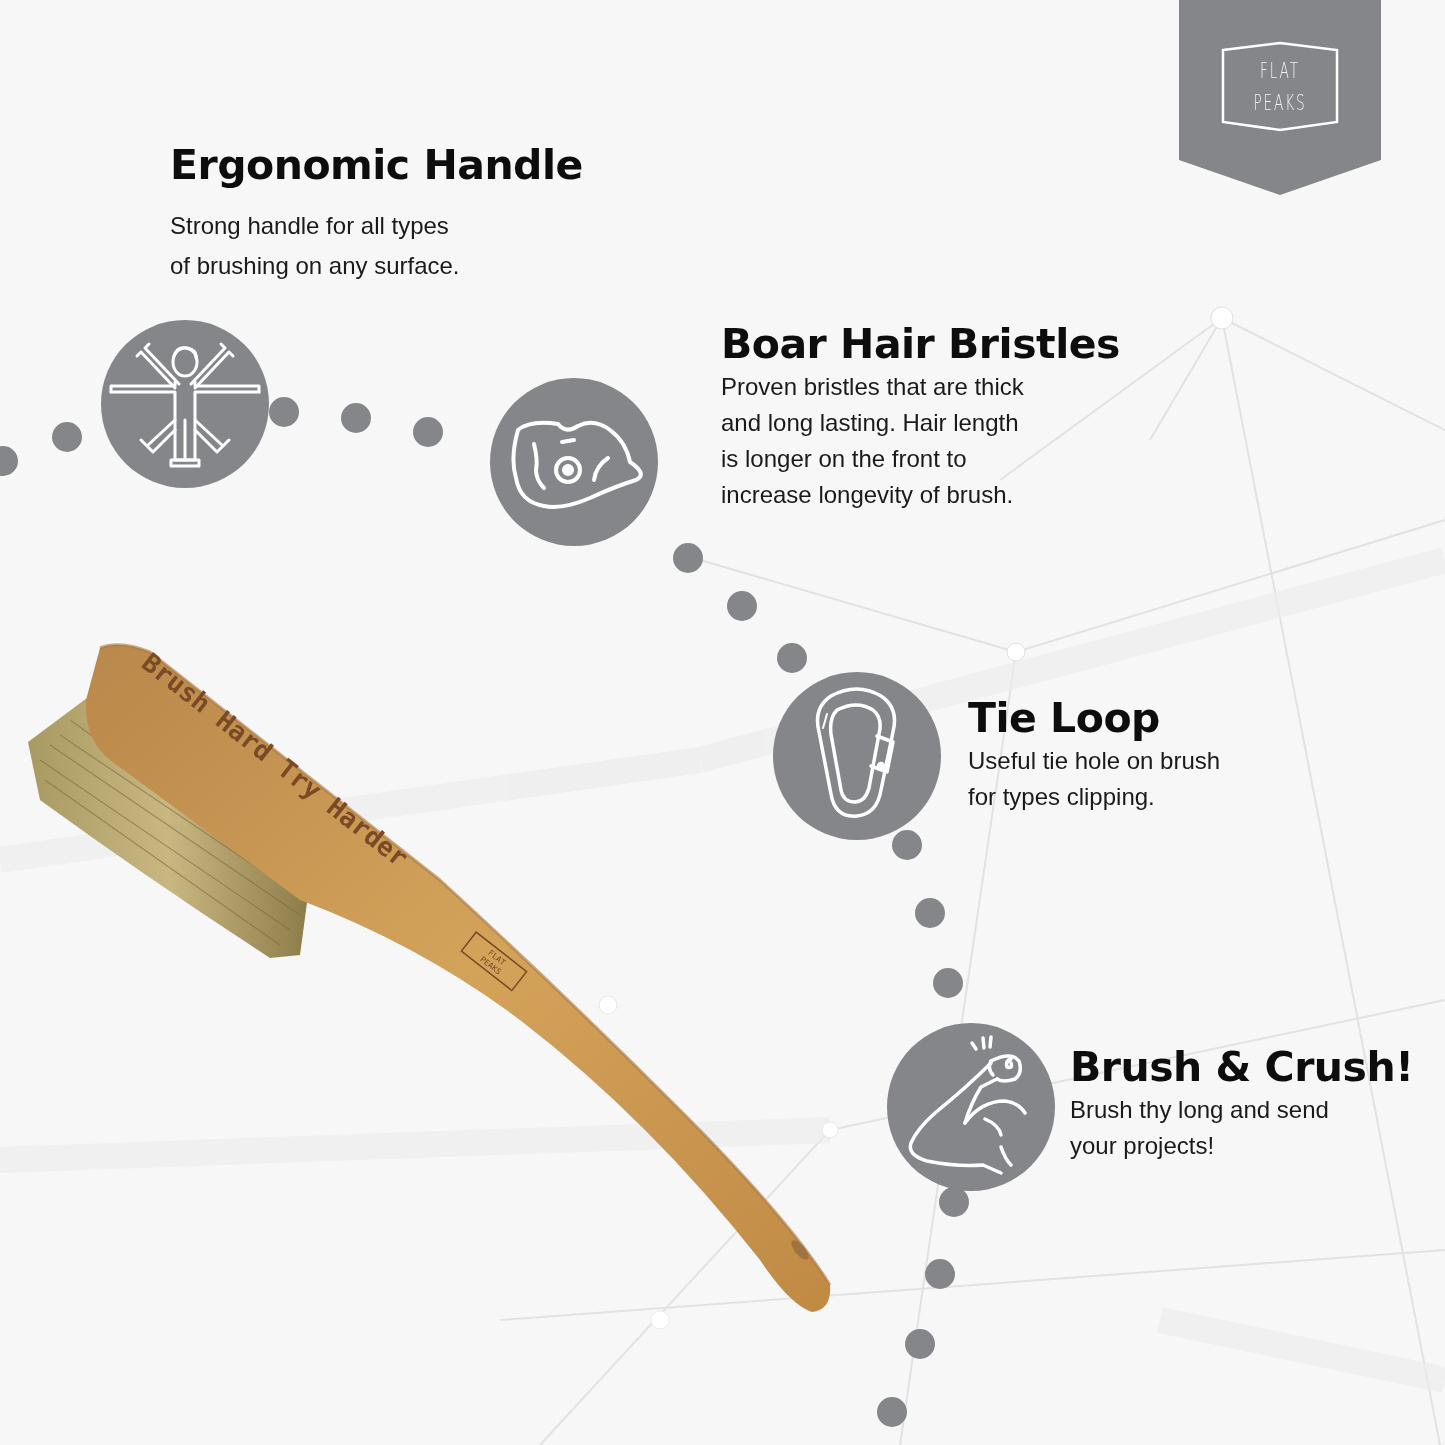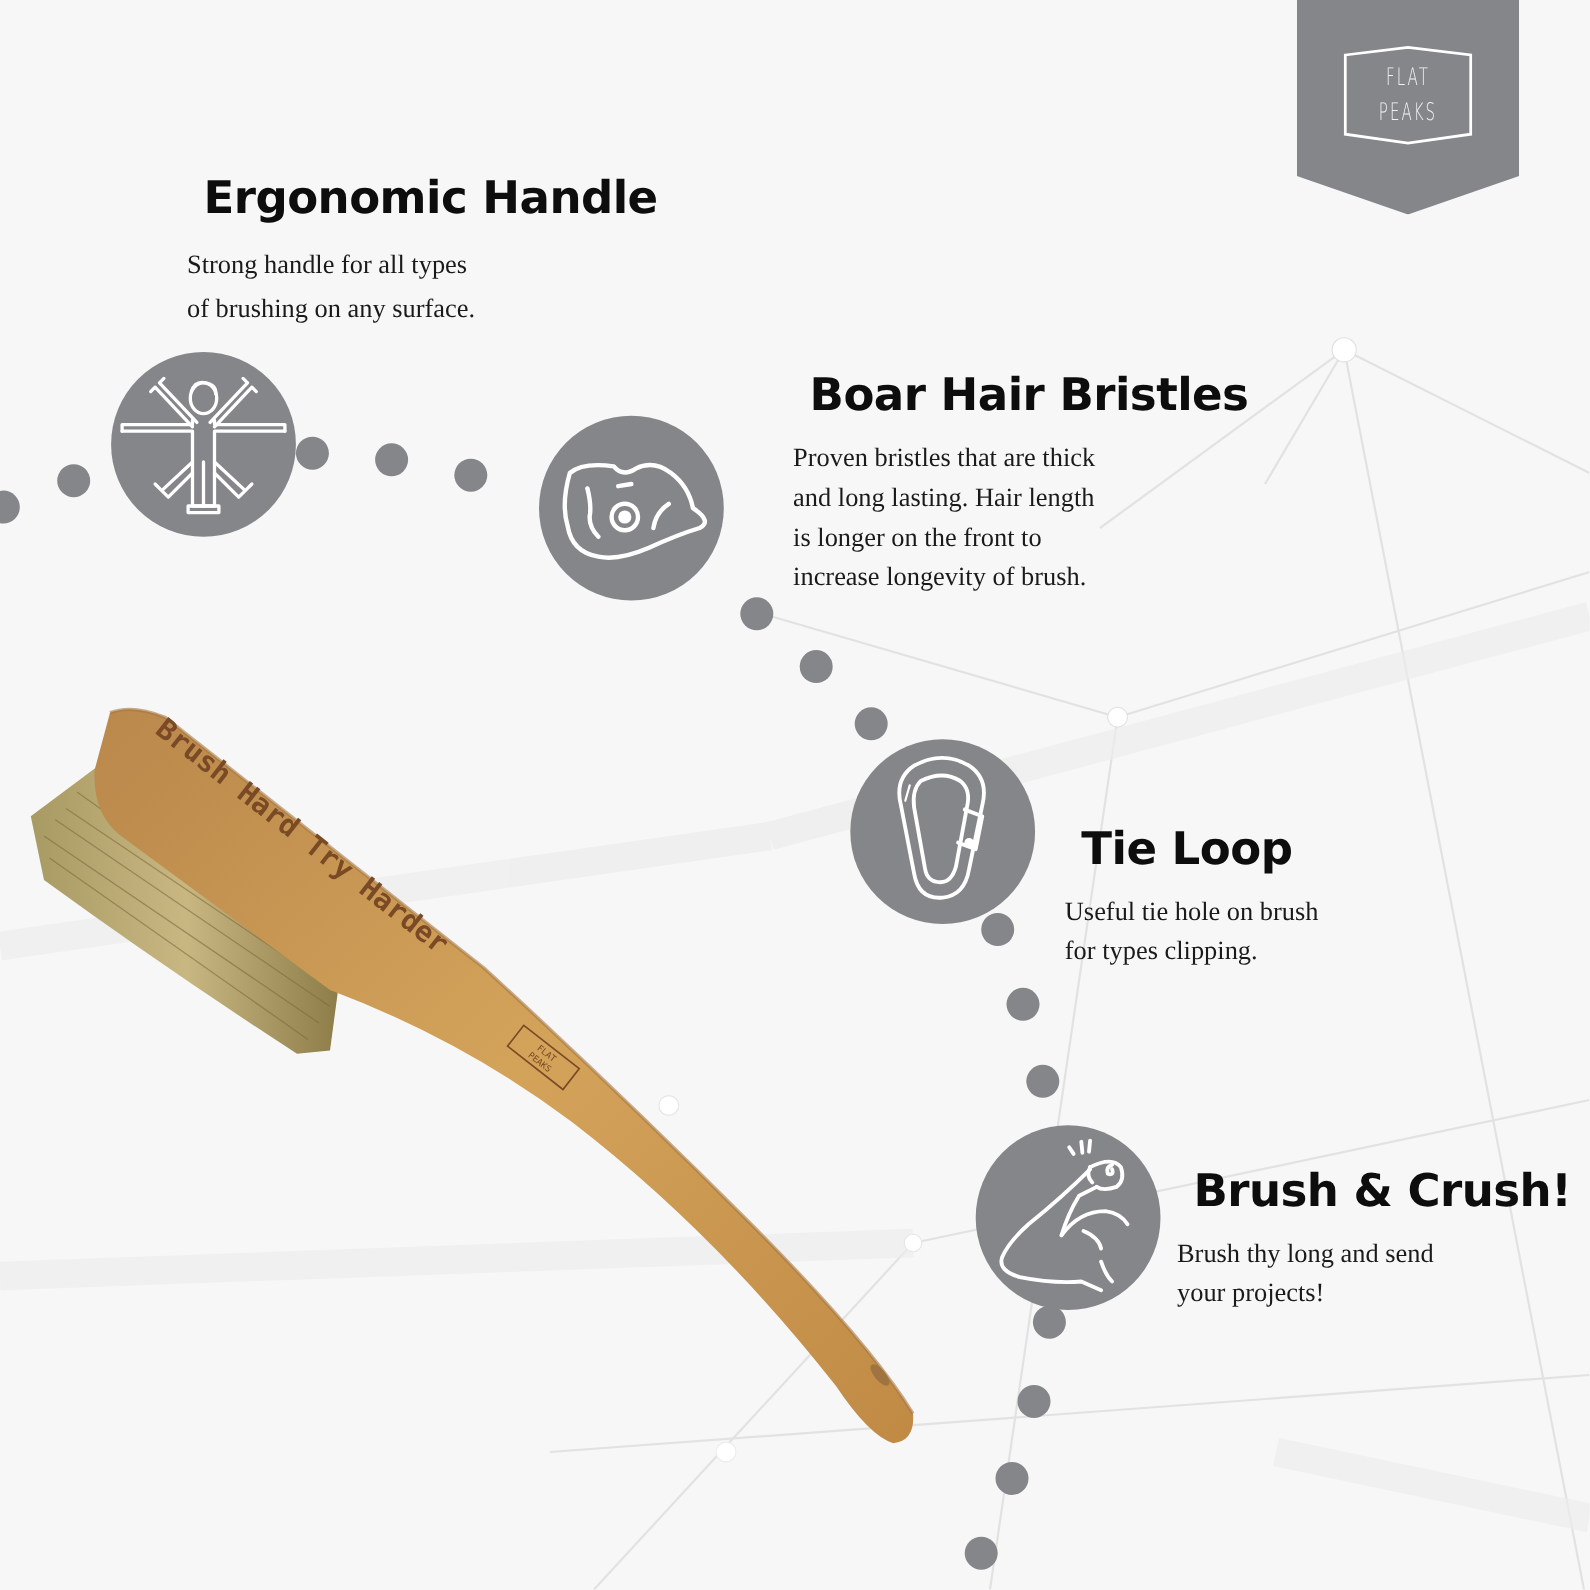--- a/index.html
+++ b/index.html
@@ -7,23 +7,23 @@
          background:#f7f7f7; font-family:"Liberation Sans", sans-serif; }
   .bg-net { position:absolute; left:0; top:0; width:1445px; height:1445px; }
   .logo { position:absolute; left:1179px; top:0; width:202px; height:195px; }
   .logo-text { position:absolute; left:0; width:202px; text-align:center;
                font-family:"DejaVu Sans", sans-serif; font-weight:300; color:#f2f2f2;
                font-size:22px; letter-spacing:3px; transform:scaleX(0.62); }
   .dot { position:absolute; width:30px; height:30px; border-radius:50%; background:#85868a; }
   .icon-circle { position:absolute; width:168px; height:168px; border-radius:50%; background:#85868a; }
   .icon-circle svg { position:absolute; left:0; top:0; width:168px; height:168px; }
   .feature { position:absolute; color:#0d0d0d; }
-  .feature h2 { margin:15px; font-family:"DejaVu Sans", sans-serif; font-weight:bold;
+  .feature h2 { margin:0; font-family:"DejaVu Sans", sans-serif; font-weight:bold;
                 font-size:41px; letter-spacing:-0.5px; line-height:1.2; }
-  .feature p { margin:0; font-family:Liberation Serif, serif; font-size:24px;
+  .feature p { margin:0; font-family:Liberation Sans, sans-serif; font-size:24px;
                line-height:36px; color:#1a1a1a; white-space:pre-line; }
   .brush { position:absolute; left:0; top:600px; width:880px; height:760px; }
   .engrave { font-family:"DejaVu Sans Mono", monospace; font-weight:bold; font-size:26px; fill:#7a4a26; }
 </style>
 </head>
 <body>
 
 <svg class="bg-net" viewBox="0 0 1445 1445">
   <g stroke="#e2e2e2" stroke-width="2" fill="none">
     <line x1="1222" y1="318" x2="1445" y2="430"></line>
@@ -142,21 +142,21 @@
 </div>
 
 <div class="feature" style="left:721px;top:320px;width:440px;">
   <h2>Boar Hair Bristles</h2>
   <p>Proven bristles that are  thick
 and long lasting. Hair length
 is longer on the front to
 increase longevity of brush.</p>
 </div>
 
-<div class="feature" style="left:968px;top:732px;width:380px;">
+<div class="feature" style="left:968px;top:694px;width:380px;">
   <h2>Tie Loop</h2>
   <p>Useful tie hole on brush
 for types clipping.</p>
 </div>
 
 <div class="feature" style="left:1070px;top:1043px;width:375px;">
   <h2>Brush &amp; Crush!</h2>
   <p>Brush thy long and send
 your projects!</p>
 </div>

